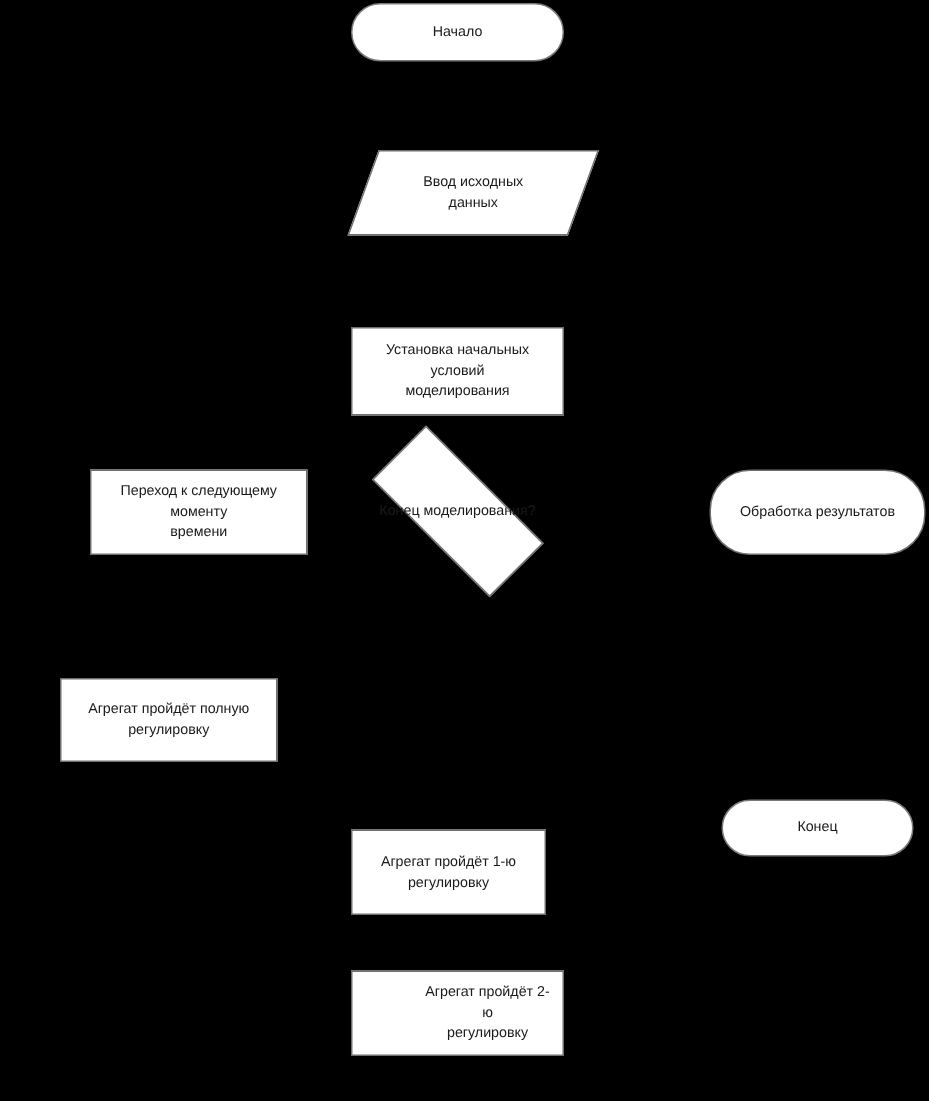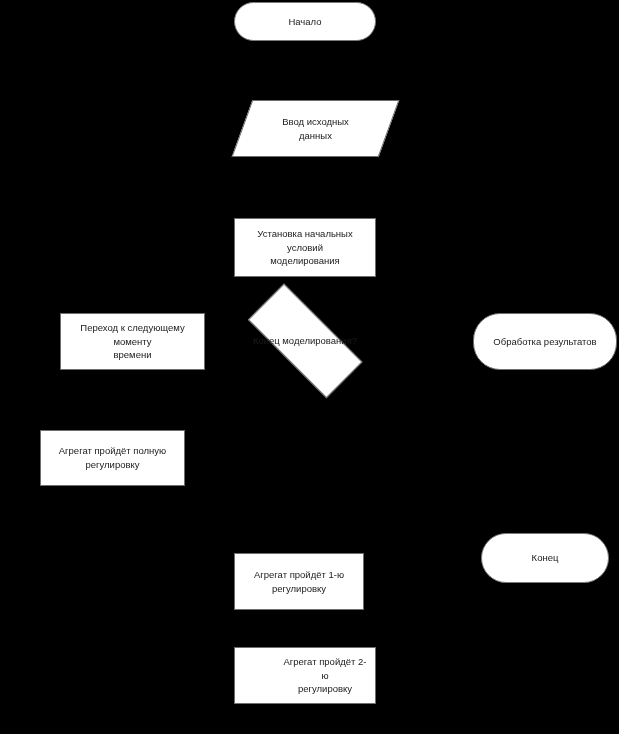--- a/index.html
+++ b/index.html
@@ -102,25 +102,25 @@
       <span class="label">Переход к следующему моменту
 времени</span>
     </div>
     <div class="node shape-decision" style="left: 228px; top: 306px; width: 154px; height: 70px; text-align: right;">
       <div class="diamond"></div>
       <span class="label">Конец моделирования?</span>
     </div>
     <div class="node shape-process" style="left: 473px; top: 313px; width: 144px; height: 57px; border-radius: 27px;">
       <span class="label">Обработка результатов</span>
     </div>
-    <div class="node shape-process" style="left: 40px; top: 430px; width: 145px; height: 56px; align-items: center;">
+    <div class="node shape-process" style="left: 40px; top: 452px; width: 145px; height: 56px; align-items: center;">
       <span class="label">Агрегат пройдёт полную
 регулировку</span>
     </div>
-    <div class="node shape-terminator" style="left: 481px; top: 533px; width: 128px; height: 50px;">
+    <div class="node shape-terminator" style="left: 481px; top: 533px; width: 128px; height: 38px;">
       <span class="label">Конец</span>
     </div>
     <div class="node shape-process" style="left: 234px; top: 553px; width: 130px; height: 57px;">
       <span class="label">Агрегат пройдёт 1-ю
 регулировку</span>
     </div>
     <div class="node shape-process" style="left: 234px; top: 647px; width: 142px; height: 57px; padding-left: 40px;">
       <span class="label">Агрегат пройдёт 2-ю
 регулировку</span>
     </div>

